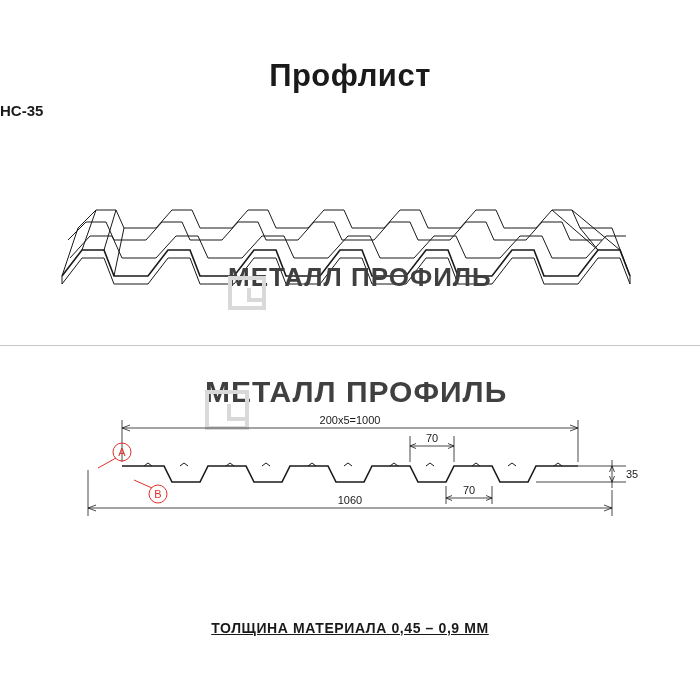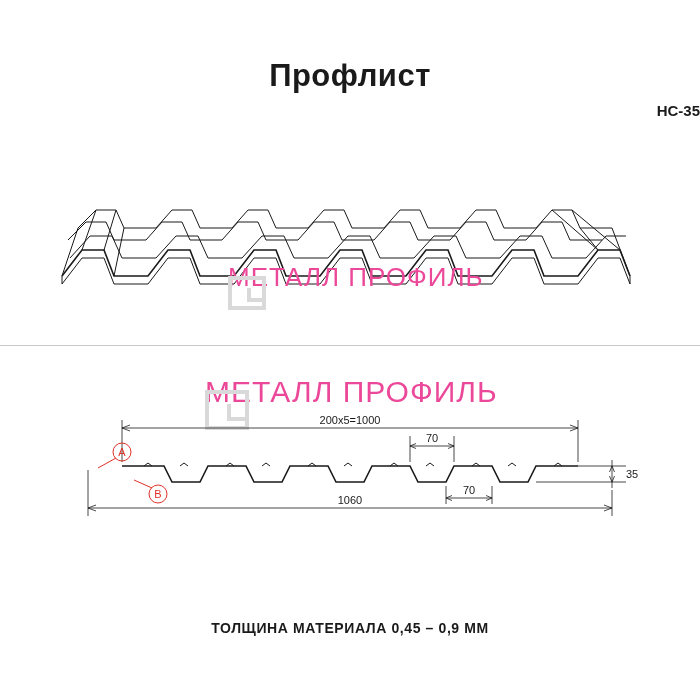--- a/index.html
+++ b/index.html
@@ -33,31 +33,31 @@
     font-size: 31px;
     font-weight: bold;
     letter-spacing: 0.5px;
     color: #1a1a1a;
   }
   .subtitle {
     position: absolute;
     top: 102px;
     left: 0;
     width: 700px;
-    text-align: right;
+    text-align: left;
     font-size: 15px;
     font-weight: bold;
     color: #1a1a1a;
   }
 
   
   .watermark {
     position: absolute;
-    color: #ec4899;
-    font-weight: normal;
+    color: #404040;
+    font-weight: bold;
     letter-spacing: 1px;
     white-space: nowrap;
     user-select: none;
   }
   .wm-1 {
     top: 262px;
     left: 228px;
     font-size: 26px;
   }
   .wm-2 {
@@ -113,20 +113,21 @@
   .footer-note {
     position: absolute;
     top: 620px;
     left: 0;
     width: 700px;
     text-align: center;
     font-size: 14px;
     font-weight: bold;
     letter-spacing: 0.6px;
     color: #1a1a1a;
+    text-decoration: underline;
   }
 
   svg { display: block; }
   .ln { stroke: #1a1a1a; fill: none; stroke-width: 1; }
   .ln-thick { stroke: #1a1a1a; fill: none; stroke-width: 1.6; }
   .dim { stroke: #1a1a1a; fill: none; stroke-width: 0.8; }
   .callout { stroke: #e03127; fill: none; stroke-width: 1; }
   .dimtext {
     font-family: "Liberation Sans", sans-serif;
     font-size: 11px;

